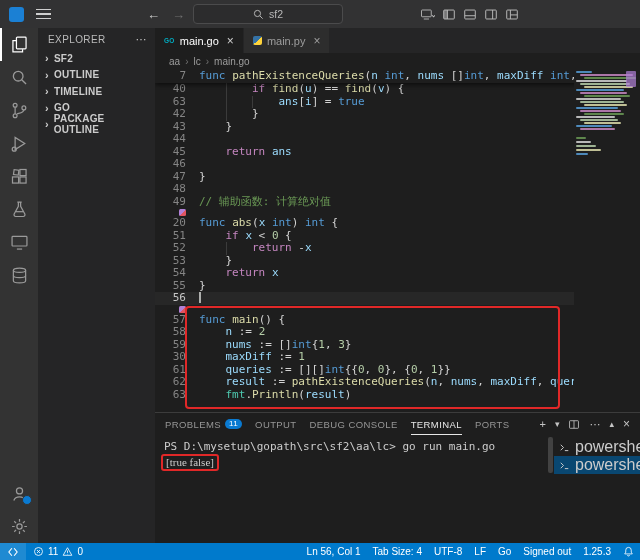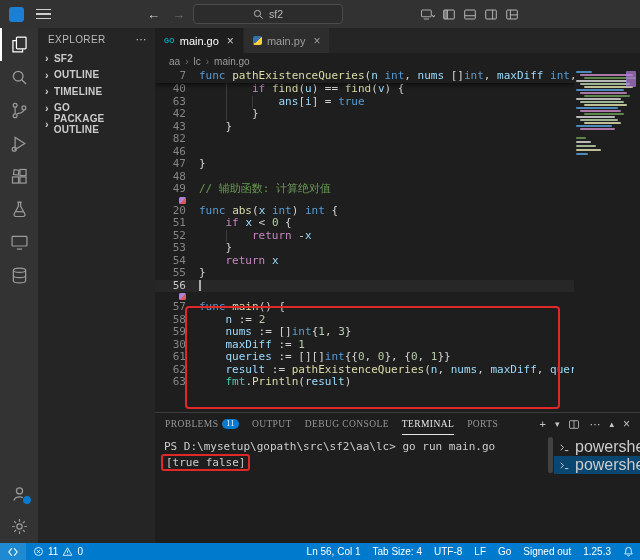--- a/index.html
+++ b/index.html
@@ -67,30 +67,30 @@
   .minimap{position:absolute;top:0;right:0;width:66px;bottom:0;background:#1e1e1e;z-index:5;cursor:pointer;}
   .mm-bar{position:absolute;height:2px;border-radius:1px;opacity:.85;pointer-events:none;}
   .annot-code{position:absolute;left:30px;top:237px;width:371px;height:99px;border:2px solid #e12828;
               border-radius:4px;z-index:6;pointer-events:none;}
   
   .panel{height:130px;flex:none;display:flex;flex-direction:column;background:#1e1e1e;
          border-top:1px solid #3c3c3c;}
   .panel-header{height:22px;display:flex;align-items:center;padding:0 10px;flex:none;}
   .ptabs{display:flex;align-items:center;height:22px;}
   .ptab{margin-right:13px;height:22px;display:flex;align-items:center;gap:4px;font-size:9.5px;
-        letter-spacing:.4px;color:#969696;cursor:pointer;font-family:Liberation Serif, serif;}
+        letter-spacing:.4px;color:#969696;cursor:pointer;}
   .ptab.active{color:#e7e7e7;box-shadow:inset 0 -1px 0 #e7e7e7;}
   .pbadge{background:#0a7ad1;color:#fff;font-size:8px;border-radius:8px;padding:0 4px;line-height:10px;height:10px;}
   .pactions{margin-left:auto;display:flex;gap:9px;align-items:center;color:#c5c5c5;font-size:11px;}
   .pactions span{cursor:pointer;display:flex;align-items:center;}
   .panel-body{flex:1;display:flex;min-height:0;}
   .terminal{flex:1;padding:4px 0 0 9px;font-family:"DejaVu Sans Mono",monospace;font-size:11px;
             line-height:15px;color:#cccccc;overflow:hidden;cursor:text;}
   .term-line{white-space:pre;height:15px;}
-  .term-annot{border:2px solid #e12828;border-radius:3px;padding:0 3px;margin-left:-3px;display:inline-block;line-height:13px;}
+  .term-annot{border:2px solid #e12828;border-radius:3px;padding:0 3px;margin-left:-3px;display:inline-block;line-height:13px;font-family:Liberation Serif, serif;}
   .term-cursor{display:inline-block;width:7px;height:11px;border:1px solid #bfbfbf;vertical-align:-1px;margin-left:1px;}
   .term-scroll{width:8px;position:relative;flex:none;}
   .term-thumb{position:absolute;top:2px;right:1px;width:5px;height:36px;background:rgba(121,121,121,.4);border-radius:2px;}
   .termlist{width:86px;flex:none;padding-top:3px;font-size:16px;overflow:hidden;}
   .tl-row{height:18px;display:flex;align-items:center;gap:5px;padding:0 5px;cursor:pointer;color:#cccccc;}
   .tl-row.selected{background:#094771;}
   
   .statusbar{height:17px;background:#007acc;display:flex;align-items:center;color:#fff;
              font-size:10px;position:relative;}
   .remote{height:17px;width:26px;display:flex;align-items:center;justify-content:center;cursor:pointer;
@@ -284,21 +284,22 @@
       <div class="code-region">
         <div class="sticky">
           <span class="gutter">7</span>
           <span class="code-text"><span class="tk-k">func</span><span class="tk-p"> </span><span class="tk-f">pathExistenceQueries</span><span class="tk-p">(</span><span class="tk-v">n</span><span class="tk-p"> </span><span class="tk-k">int</span><span class="tk-p">, </span><span class="tk-v">nums</span><span class="tk-p"> []</span><span class="tk-k">int</span><span class="tk-p">, </span><span class="tk-v">maxDiff</span><span class="tk-p"> </span><span class="tk-k">int</span><span class="tk-p">, </span><span class="tk-v">queries</span><span class="tk-p"> [][</span></span>
         </div>
         <div class="code-lines">
             <div class="code-line"><span class="gutter">40</span><span class="code-text"><span class="ind">    </span><span class="ind">    </span><span class="tk-c">if</span><span class="tk-p"> </span><span class="tk-f">find</span><span class="tk-p">(</span><span class="tk-v">u</span><span class="tk-p">)</span><span class="tk-p"> == </span><span class="tk-f">find</span><span class="tk-p">(</span><span class="tk-v">v</span><span class="tk-p">)</span><span class="tk-p"> {</span></span></div>
             <div class="code-line"><span class="gutter">63</span><span class="code-text"><span class="ind">    </span><span class="ind">    </span><span class="ind">    </span><span class="tk-v">ans</span><span class="tk-p">[</span><span class="tk-v">i</span><span class="tk-p">]</span><span class="tk-p"> = </span><span class="tk-k">true</span></span></div>
             <div class="code-line"><span class="gutter">42</span><span class="code-text"><span class="ind">    </span><span class="ind">    </span><span class="tk-p">}</span></span></div>
             <div class="code-line"><span class="gutter">43</span><span class="code-text"><span class="ind">    </span><span class="tk-p">}</span></span></div>
-            <div class="code-line"><span class="gutter">82</span><span class="code-text"></span></div>
+            <div class="code-line"><span class="gutter">44</span><span class="code-text"></span></div>
+            <div class="code-line"><span class="gutter">45</span><span class="code-text"><span class="ind">    </span><span class="tk-c">return</span><span class="tk-p"> </span><span class="tk-v">ans</span></span></div>
             <div class="code-line"><span class="gutter">46</span><span class="code-text"></span></div>
             <div class="code-line"><span class="gutter">47</span><span class="code-text"><span class="tk-p">}</span></span></div>
             <div class="code-line"><span class="gutter">48</span><span class="code-text"></span></div>
             <div class="code-line"><span class="gutter">49</span><span class="code-text"><span class="tk-m">// 辅助函数: 计算绝对值</span></span></div>
             <div class="lens-row">
               <span class="lens-icon"></span>
             </div>
             <div class="code-line"><span class="gutter">20</span><span class="code-text"><span class="tk-k">func</span><span class="tk-p"> </span><span class="tk-f">abs</span><span class="tk-p">(</span><span class="tk-v">x</span><span class="tk-p"> </span><span class="tk-k">int</span><span class="tk-p">) </span><span class="tk-k">int</span><span class="tk-p"> {</span></span></div>
             <div class="code-line"><span class="gutter">51</span><span class="code-text"><span class="ind">    </span><span class="tk-c">if</span><span class="tk-p"> </span><span class="tk-v">x</span><span class="tk-p"> &lt; </span><span class="tk-n">0</span><span class="tk-p"> {</span></span></div>
             <div class="code-line"><span class="gutter">52</span><span class="code-text"><span class="ind">    </span><span class="ind">    </span><span class="tk-c">return</span><span class="tk-p"> -</span><span class="tk-v">x</span></span></div>

